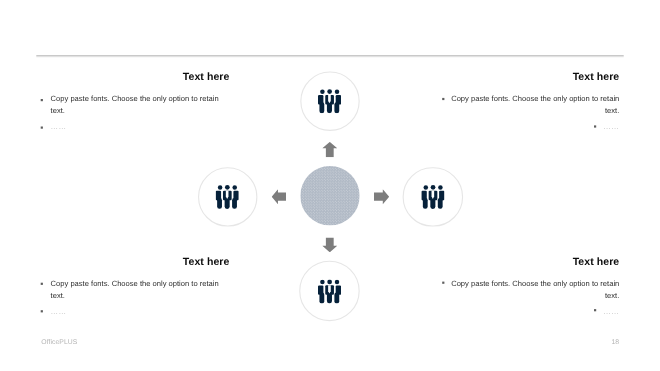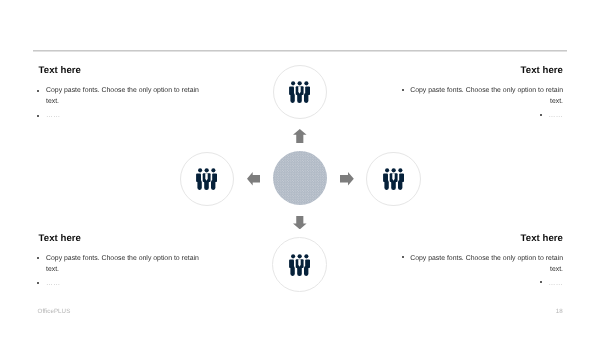--- a/index.html
+++ b/index.html
@@ -10,21 +10,21 @@
   .slide{position:relative;width:600px;height:337px;background:#fff;}
 
   
   .rule{position:absolute;left:33.1px;top:50px;width:533.8px;height:1px;
         background:#c9c9c9;
         box-shadow:0 1px 0 rgba(215,215,215,0.75);}
 
   
   .blk{position:absolute;width:170px;}
   .blk .title{font-size:9.6px;font-weight:bold;color:#0d0d0d;line-height:11px;
-              letter-spacing:0.05px;}
+              letter-spacing:0.05px;text-align:right;}
   .blk ul{list-style:none;margin:0;padding:0;}
   .blk li{position:relative;font-size:6.9px;color:#2e2e2e;line-height:11.4px;}
   .blk li .dot{position:absolute;width:2px;height:2px;background:#5e5e5e;top:4.9px;}
   .blk.al li{padding-left:7.4px;}
   .blk.al li .dot{left:-1.2px;}
   .blk.ar{text-align:right;}
   .blk.ar li{padding-left:0;}
   .blk.ar li .dot{position:static;display:inline-block;vertical-align:1.5px;
                   margin-right:6.2px;width:2px;height:2px;}
   .blk li.dim{margin-top:2.2px;}

